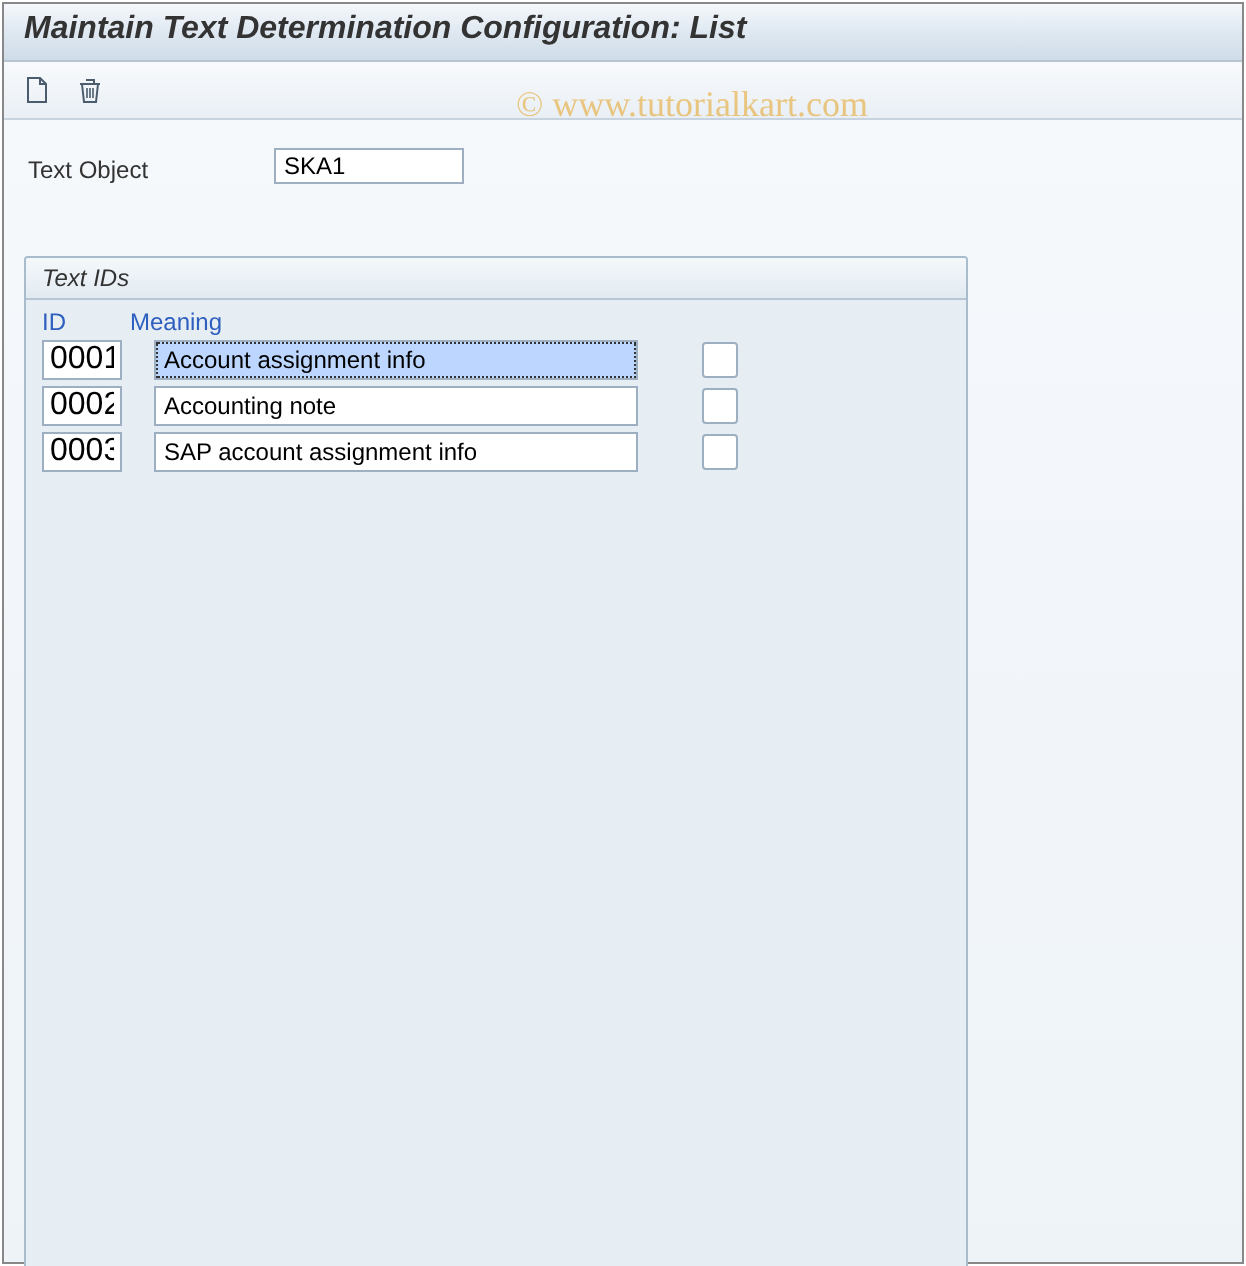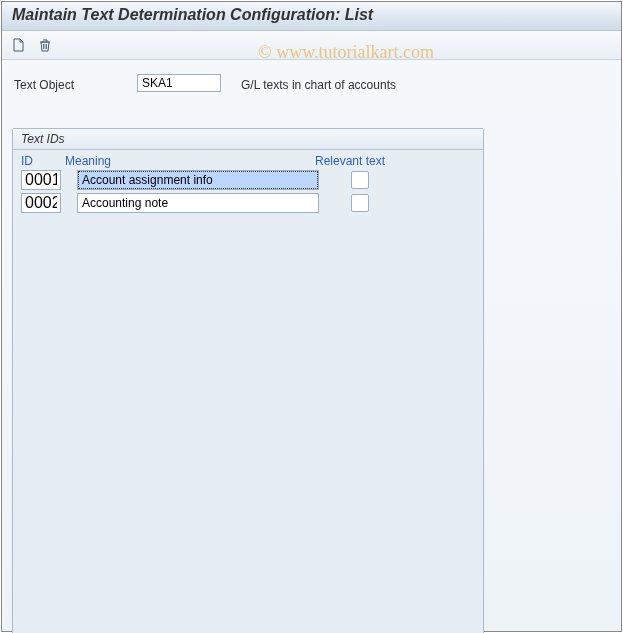--- a/index.html
+++ b/index.html
@@ -60,21 +60,21 @@
       align-items: flex-end;
       padding: 14px 10px 8px 10px;
       font-size: 12px;
       color: #333;
     }
     .form-label {
       width: 125px;
       padding-left: 2px;
     }
     .form-input {
-      width: 84px;
+      width: 95px;
       height: 18px;
       border: 1px solid #9dafc0;
       background: #fff;
       font-size: 12px;
       padding: 0 4px;
       line-height: 16px;
       color: #000;
     }
     .form-desc {
       padding-left: 20px;
@@ -187,42 +187,45 @@
         <path d="M3 4 h8 l-1 9 h-6 z" fill="none" stroke="#4a5c6e" stroke-width="1"></path>
         <path d="M2 4 h10 M5 2 h4 v2" fill="none" stroke="#4a5c6e" stroke-width="1"></path>
         <path d="M5.5 6 v5 M7 6 v5 M8.5 6 v5" fill="none" stroke="#4a5c6e" stroke-width="0.8"></path>
       </svg>
     </button>
   </div>
 
   <div class="form-row">
     <span class="form-label">Text Object</span>
     <input class="form-input" type="text" value="SKA1" style="">
-    <span class="form-desc">G/L texts in chart of accounts</span>
   </div>
 
   <div class="panel-wrap">
     <div class="panel">
       <div class="panel-title">Text IDs</div>
       <div class="panel-header">
         <span class="col-id">ID</span>
         <span class="col-meaning">Meaning</span>
-        <span class="col-rel">Relevant text</span>
       </div>
       <div class="panel-body" id="panel-body">
 
       <div class="row">
             <input type="text" class="cell-id" value="0001" style="">
             <input type="text" class="cell-meaning selected" value="Account assignment info" style="">
             <div class="cell-rel"></div>
           </div>
           <div class="row">
             <input type="text" class="cell-id" value="0002" style="">
             <input type="text" class="cell-meaning" value="Accounting note" style="">
             <div class="cell-rel"></div>
           </div>
+          <div class="row">
+            <input type="text" class="cell-id" value="0003" style="">
+            <input type="text" class="cell-meaning" value="SAP account assignment info" style="">
+            <div class="cell-rel"></div>
+          </div>
         </div>
     </div>
   </div>
 
   <div class="watermark">© www.tutorialkart.com</div>
 
 </div>
 
 </body></html>

